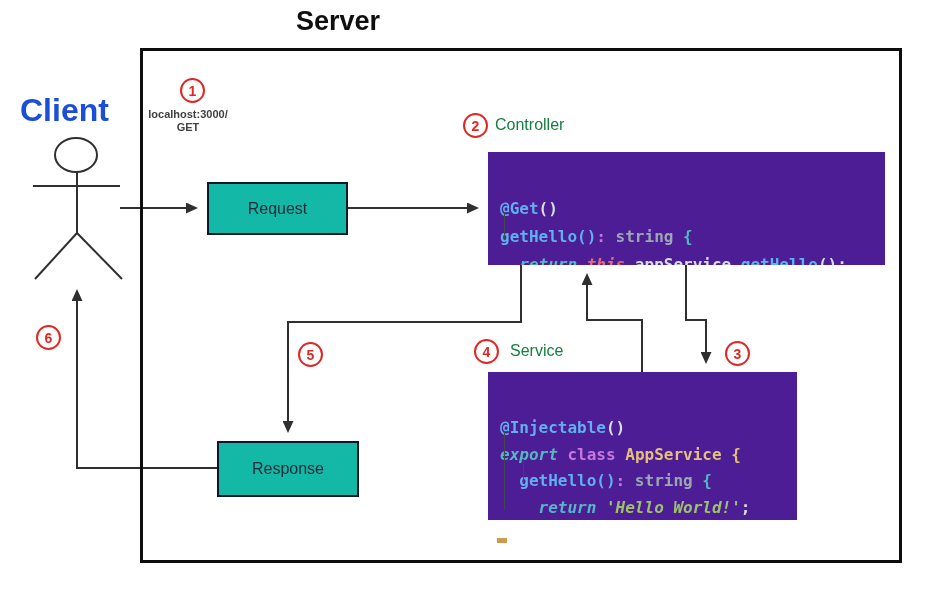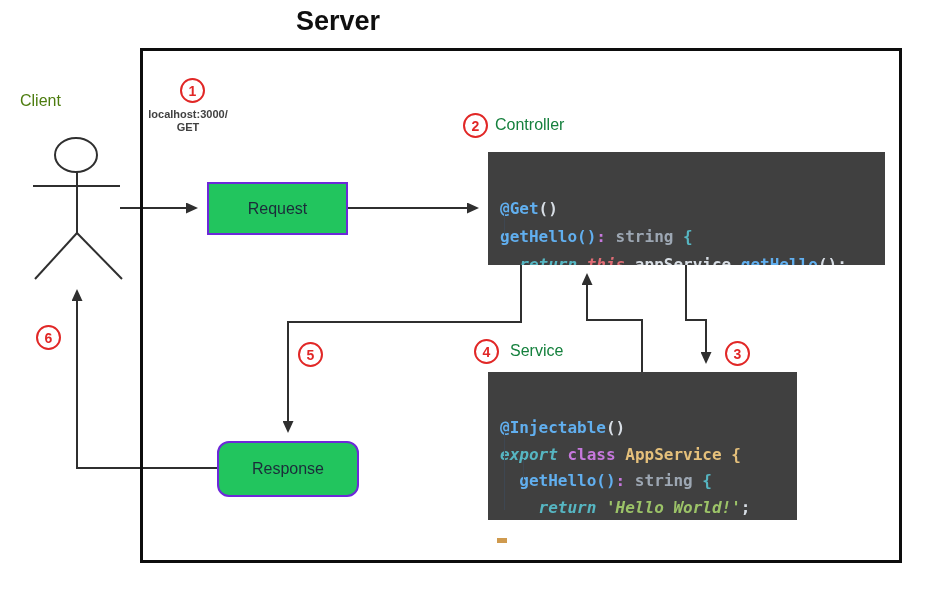--- a/index.html
+++ b/index.html
@@ -6,45 +6,45 @@
   #stage {
     position:relative; width:934px; height:598px; overflow:hidden;
     background:#ffffff;
     font-family:"Liberation Sans", sans-serif;
     color:#111;
   }
   .abs { position:absolute; }
 
   
   .title      { font-size:27px; font-weight:700; color:#0f0f0f; text-align:center; }
-  .client-lbl { font-size:16px; font-weight:400; color:#4d7c0f; }
+  .client-lbl { font-size:32px; font-weight:700; color:#1d4ed8; }
   .sect-lbl   { font-size:16px; font-weight:400; color:#15803d; }
   .url-lbl    { font-size:11px; font-weight:700; color:#414141; text-align:center; line-height:13px; }
 
   
   .server-box { border:3px solid #0d0d0d; background:transparent; }
 
   
   .flow-box {
-    border:2px solid #6d28d9; background:#22c55e;
+    border:2px solid #0f172a; background:#14b8a6;
     display:flex; align-items:center; justify-content:center;
     font-size:16px; color:#1c2b3a; box-sizing:border-box;
   }
 
   
   .badge {
     width:21px; height:21px; border:2px solid #e12726; border-radius:50%;
     color:#e12726; font-size:14px; font-weight:700;
     display:flex; align-items:center; justify-content:center;
     background:transparent; box-sizing:content-box; line-height:1;
   }
 
   
   .code {
-    background:#404040; color:#d8dee5; box-sizing:border-box;
+    background:#4c1d95; color:#d8dee5; box-sizing:border-box;
     font-family:"DejaVu Sans Mono", monospace;
     font-size:16px; font-weight:600; letter-spacing:0px;
     padding:5px 12px 0 12px; overflow:hidden; white-space:pre;
   }
   .code .code-line { white-space:pre; }
   .code-controller .code-line { line-height:28px; }
   .code-service    .code-line { line-height:26.5px; }
   .tk-blue    { color:#61afef; }
   .tk-white   { color:#d8dee5; }
   .tk-magenta { color:#c678dd; }
@@ -104,21 +104,21 @@
   <div class="abs badge" style="left:180px; top:78px;">1</div>
   <div class="abs badge" style="left:463px; top:113px;">2</div>
   <div class="abs badge" style="left:725px; top:341px;">3</div>
   <div class="abs badge" style="left:474px; top:339px;">4</div>
   <div class="abs badge" style="left:298px; top:342px;">5</div>
   <div class="abs badge" style="left:36px; top:325px;">6</div>
 
   <div class="abs flow-box" style="left:207px; top:182px; width:141px; height:53px;">
     <span>Request</span>
   </div>
-  <div class="abs flow-box" style="left:217px; top:441px; width:142px; height:56px;border-radius:12px;">
+  <div class="abs flow-box" style="left:217px; top:441px; width:142px; height:56px;">
     <span>Response</span>
   </div>
 
   <div class="abs sect-lbl" style="left:495px; top:116px;">Controller</div>
   <div class="abs code code-controller" style="left:488px; top:152px; width:397px; height:113px;">
   <div class="code-line"><span class="tk-blue">@Get</span><span class="tk-white">()</span></div><div class="code-line"><span class="tk-blue">getHello</span><span class="tk-blue">()</span><span class="tk-magenta">:</span><span class="tk-gray"> string </span><span class="tk-cyan">{</span></div><div class="code-line"><span class="tk-white">  </span><span class="tk-cyan-i">return</span><span class="tk-white"> </span><span class="tk-red-i">this</span><span class="tk-white">.appService.</span><span class="tk-blue">getHello</span><span class="tk-white">();</span></div></div>
   <div class="abs guide" style="left:504px; top:212px; height:28px;"></div>
 
   <div class="abs sect-lbl" style="left:510px; top:342px;">Service</div>
   <div class="abs code code-service" style="left:488px; top:372px; width:309px; height:148px;">

